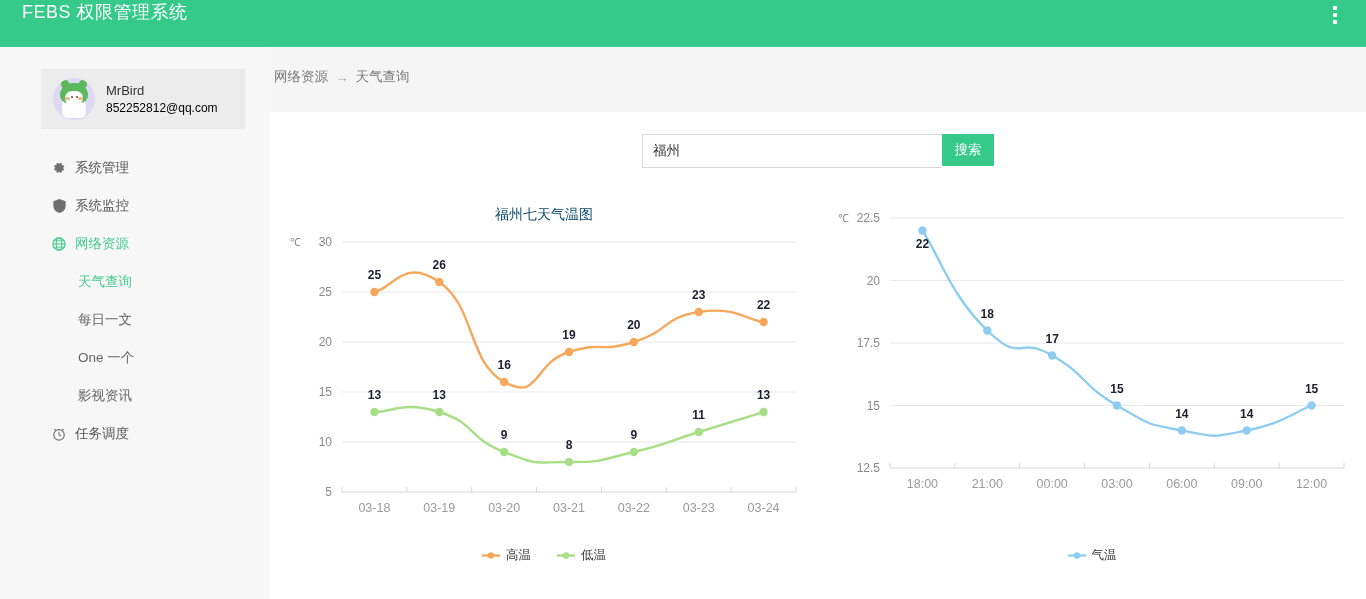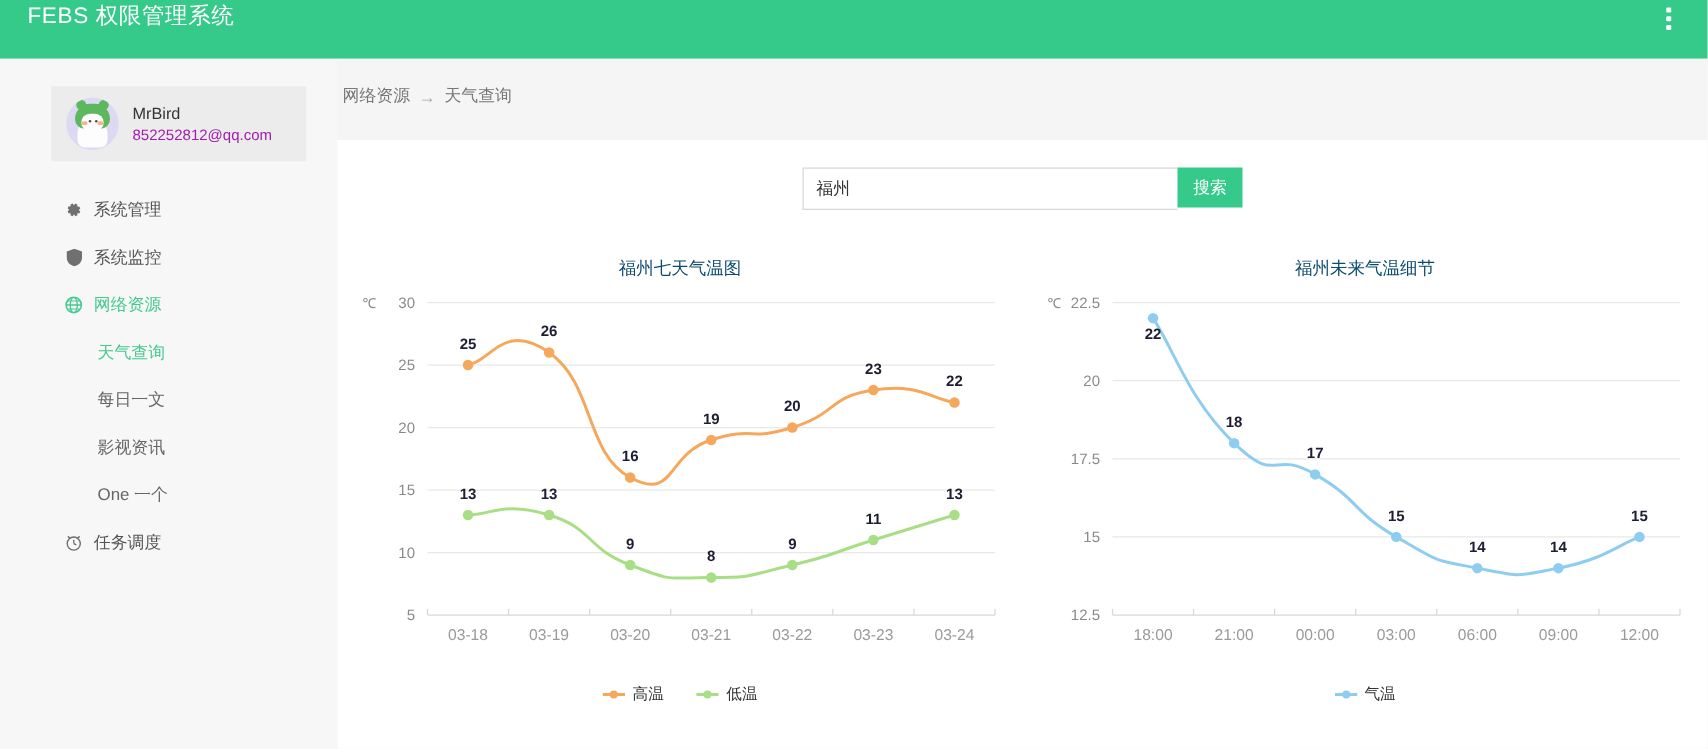--- a/index.html
+++ b/index.html
@@ -86,21 +86,21 @@
   .avatar .cheek-l { left: 12px; }
   .avatar .cheek-r { left: 25px; }
   .avatar .eye-l, .avatar .eye-r {
     position: absolute; top: 18px; width: 2px; height: 2px;
     background: #5a4a3a; border-radius: 50%;
   }
   .avatar .eye-l { left: 18px; }
   .avatar .eye-r { left: 23px; }
   .profile-text { margin-left: 11px; line-height: 1.35; }
   .profile-name { font-size: 13px; color: #333333; }
-  .profile-mail { font-size: 12px; color: #a21caf; }
+  .profile-mail { font-size: 12px; color: #000000; }
 
   .nav { margin-top: 20px; }
   .nav-item {
     display: flex; align-items: center;
     height: 38px; padding-left: 34px;
     font-size: 13.5px; color: #555555;
     cursor: pointer;
   }
   .nav-item.active { color: #44c98e; }
   .nav-ico {
@@ -242,24 +242,24 @@
       <span>网络资源</span>
     </div>
 
     <div class="sub-item active">
       <span>天气查询</span>
     </div>
     <div class="sub-item">
       <span>每日一文</span>
     </div>
     <div class="sub-item">
+      <span>One 一个</span>
+    </div>
+    <div class="sub-item">
       <span>影视资讯</span>
-    </div>
-    <div class="sub-item">
-      <span>One 一个</span>
     </div>
 
     <div class="nav-item">
       <span class="nav-ico">
         <svg width="14" height="14" viewBox="0 0 16 16">
           <circle cx="8" cy="9" r="6" fill="none" stroke="#707070" stroke-width="1.3"></circle>
           <line x1="8" y1="5.5" x2="8" y2="9" stroke="#707070" stroke-width="1.2"></line>
           <line x1="8" y1="9" x2="10.4" y2="10.2" stroke="#707070" stroke-width="1.2"></line>
           <line x1="2.6" y1="2.4" x2="4.4" y2="4" stroke="#707070" stroke-width="1.3"></line>
           <line x1="13.4" y1="2.4" x2="11.6" y2="4" stroke="#707070" stroke-width="1.3"></line>
@@ -364,21 +364,20 @@
             <svg class="leg-mark" viewBox="0 0 18 11">
               <line x1="0" y1="5.5" x2="18" y2="5.5" stroke="#a8de85" stroke-width="2.4"></line>
               <circle cx="9" cy="5.5" r="3.2" fill="#a8de85"></circle>
             </svg>
             <span>低温</span>
           </div>
         </div>
       </div>
 
       <div class="chart-box">
-        <div class="chart-title">福州未来气温细节</div>
         <svg class="chart-svg" id="chart-right" width="548" height="320">
             <text x="20" y="22" font-size="11" fill="#888" font-family="&quot;Liberation Sans&quot;, sans-serif">℃</text>
             <text x="62" y="272" text-anchor="end" font-size="12" fill="#8a8a8a" font-family="&quot;Liberation Sans&quot;, sans-serif">12.5</text>
             <line x1="72" y1="205.5" x2="526" y2="205.5" stroke="#e8e8e8" stroke-width="1"></line>
             <text x="62" y="209.5" text-anchor="end" font-size="12" fill="#8a8a8a" font-family="&quot;Liberation Sans&quot;, sans-serif">15</text>
             <line x1="72" y1="143" x2="526" y2="143" stroke="#e8e8e8" stroke-width="1"></line>
             <text x="62" y="147" text-anchor="end" font-size="12" fill="#8a8a8a" font-family="&quot;Liberation Sans&quot;, sans-serif">17.5</text>
             <line x1="72" y1="80.5" x2="526" y2="80.5" stroke="#e8e8e8" stroke-width="1"></line>
             <text x="62" y="84.5" text-anchor="end" font-size="12" fill="#8a8a8a" font-family="&quot;Liberation Sans&quot;, sans-serif">20</text>
             <line x1="72" y1="18" x2="526" y2="18" stroke="#e8e8e8" stroke-width="1"></line>

